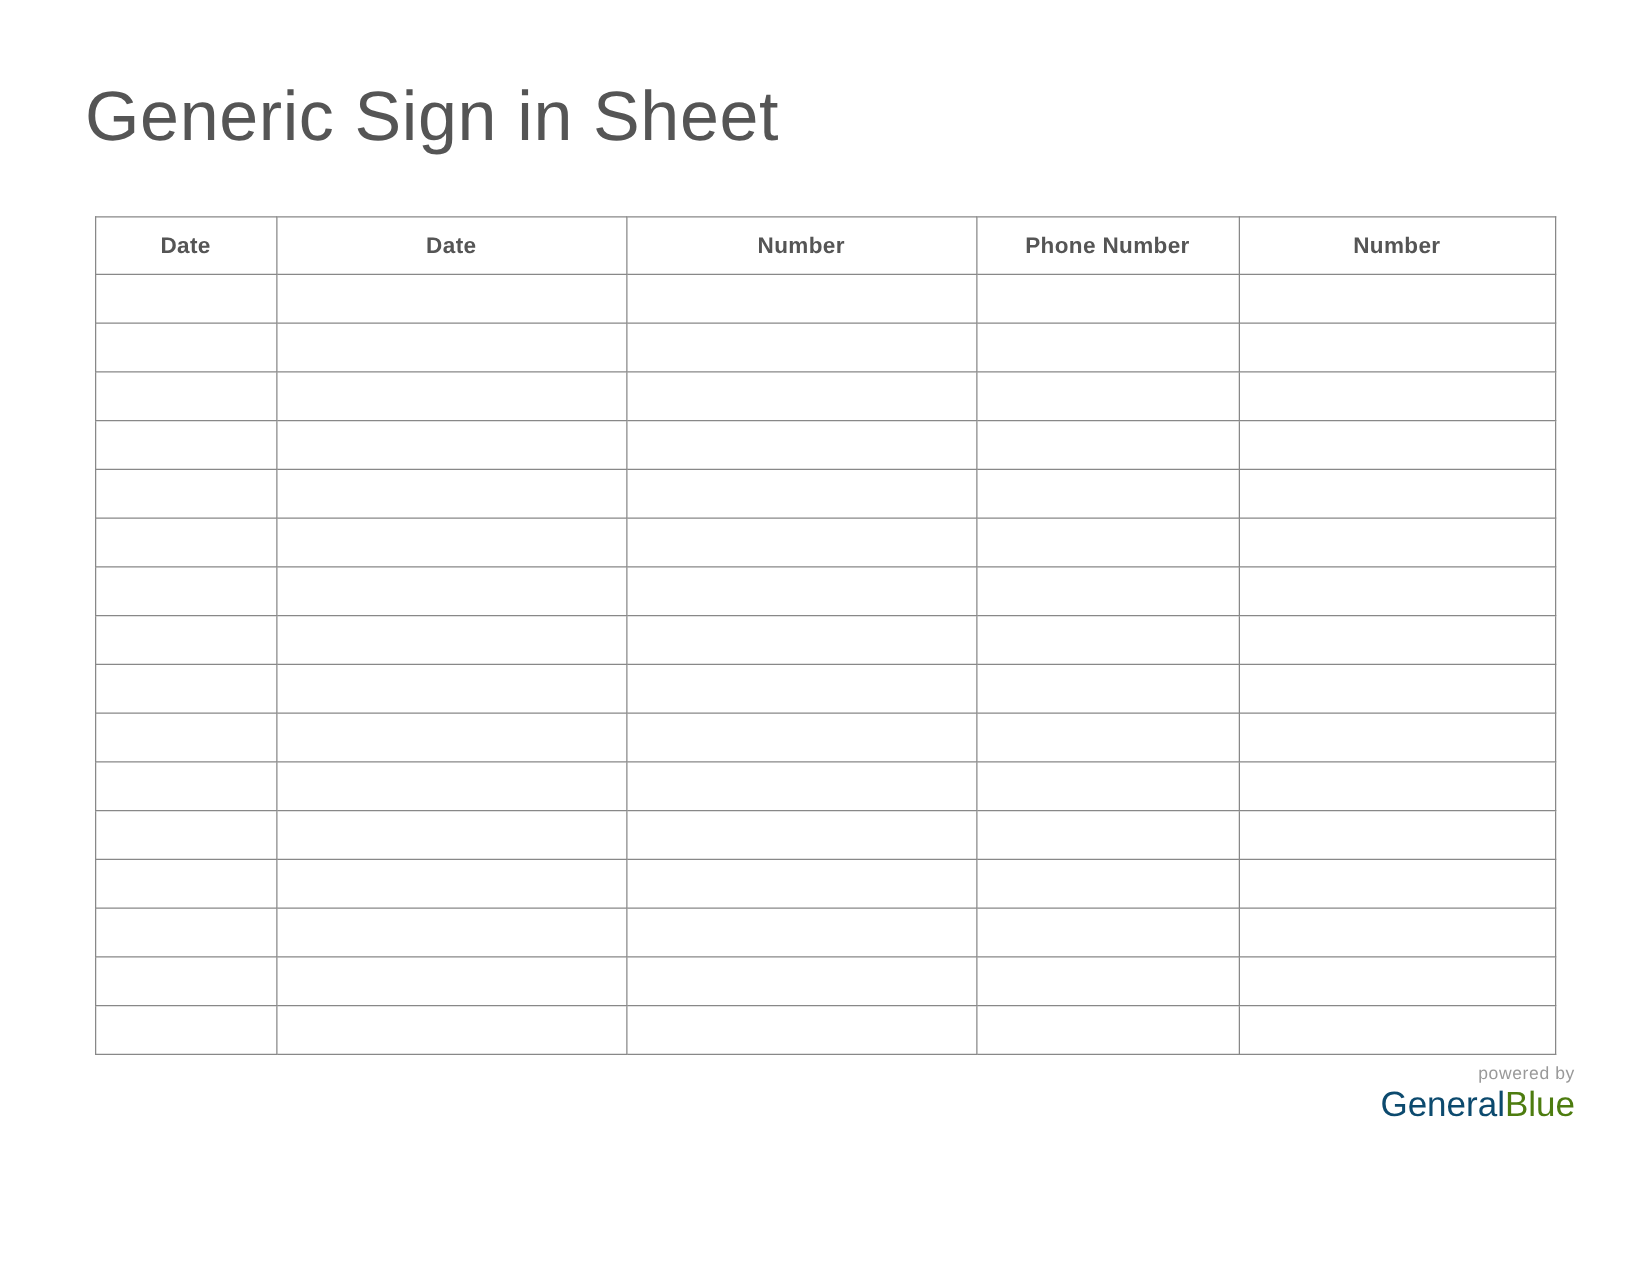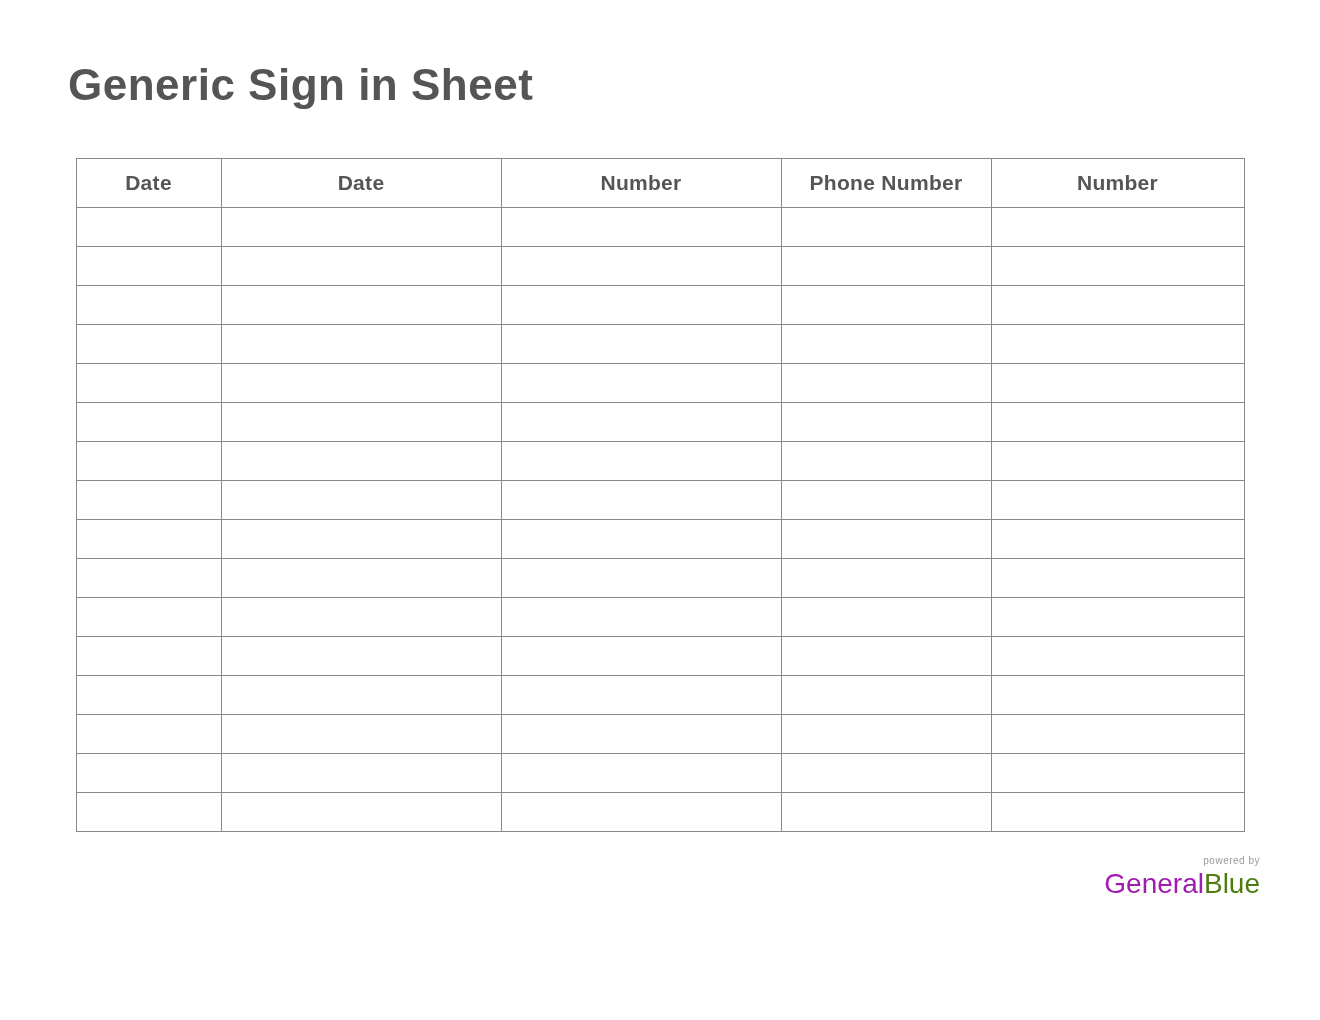--- a/index.html
+++ b/index.html
@@ -9,39 +9,39 @@
     }
     body {
       font-family: "Segoe UI", "Century Gothic", "Trebuchet MS", Arial, sans-serif;
       background: #ffffff;
       width: 1320px;
       height: 1020px;
       padding: 60px 30px 30px 30px;
       position: relative;
     }
     .title {
-      font-size: 44px;
-      font-weight: 700;
+      font-size: 56px;
+      font-weight: 400;
       color: #555;
       margin-left: 38px;
       margin-bottom: 48px;
       letter-spacing: 0.5px;
     }
     .sheet-table {
       width: 1168px;
       margin: 0 auto;
       border-collapse: collapse;
       table-layout: fixed;
     }
     .sheet-table th,
     .sheet-table td {
       border: 1px solid #888;
     }
     .sheet-table th {
-      font-size: 21px;
+      font-size: 18px;
       font-weight: 700;
       color: #555;
       padding: 12px 8px;
       text-align: center;
       height: 46px;
       letter-spacing: 0.3px;
     }
     .sheet-table td {
       height: 39px;
     }
@@ -51,33 +51,33 @@
     .col-phone { width: 210px; }
     .col-email { width: 253px; }
 
     .footer-branding {
       position: absolute;
       right: 60px;
       bottom: 120px;
       text-align: right;
     }
     .powered-by {
-      font-size: 10px;
+      font-size: 14px;
       color: #999;
       font-family: Arial, sans-serif;
       letter-spacing: 0.5px;
       margin-bottom: 2px;
     }
     .brand-name {
       font-size: 28px;
       font-weight: 400;
       font-family: "Segoe UI", Arial, sans-serif;
     }
     .brand-general {
-      color: #a21caf;
+      color: #0c4a6e;
     }
     .brand-blue {
       color: #4d7c0f;
     }
   </style>
 </head>
 <body>
 
 <h1 class="title">Generic Sign in Sheet</h1>
 

